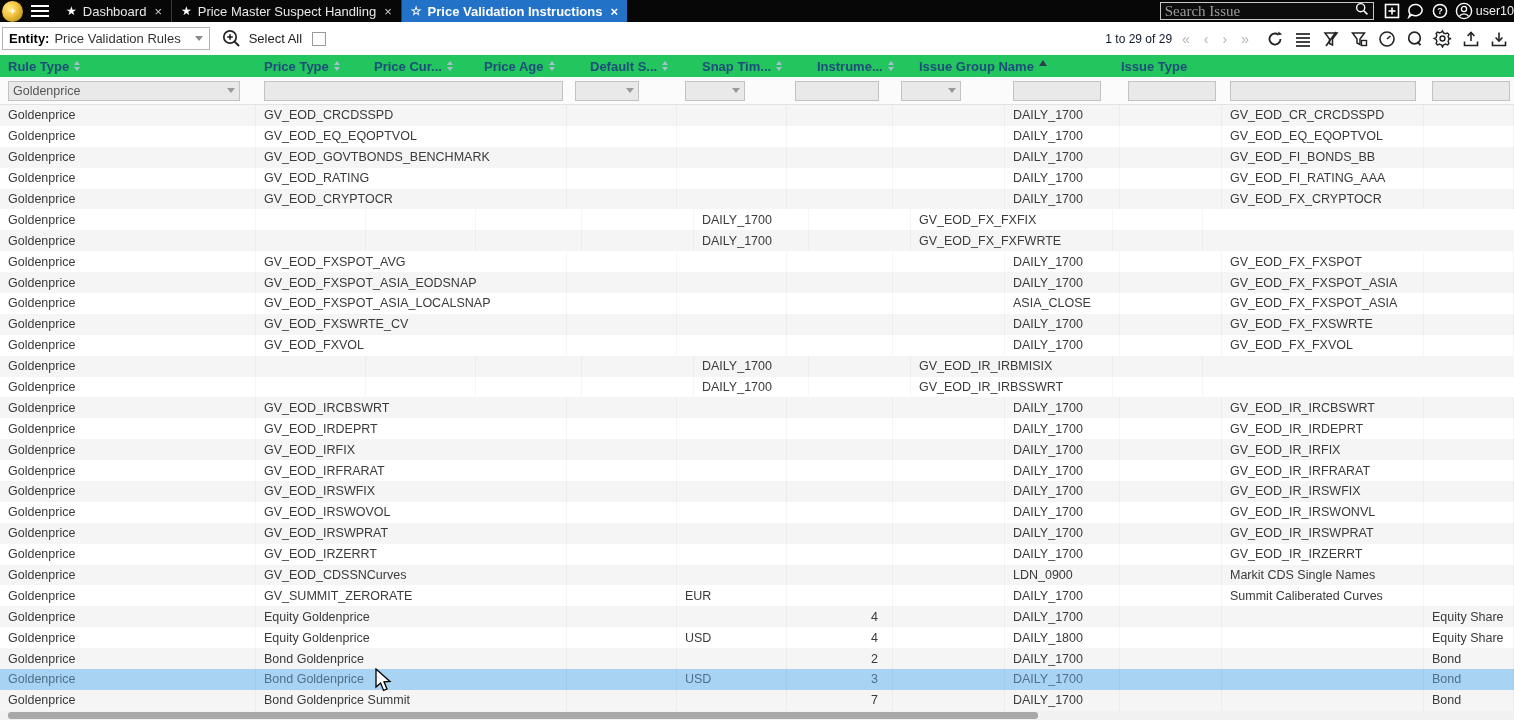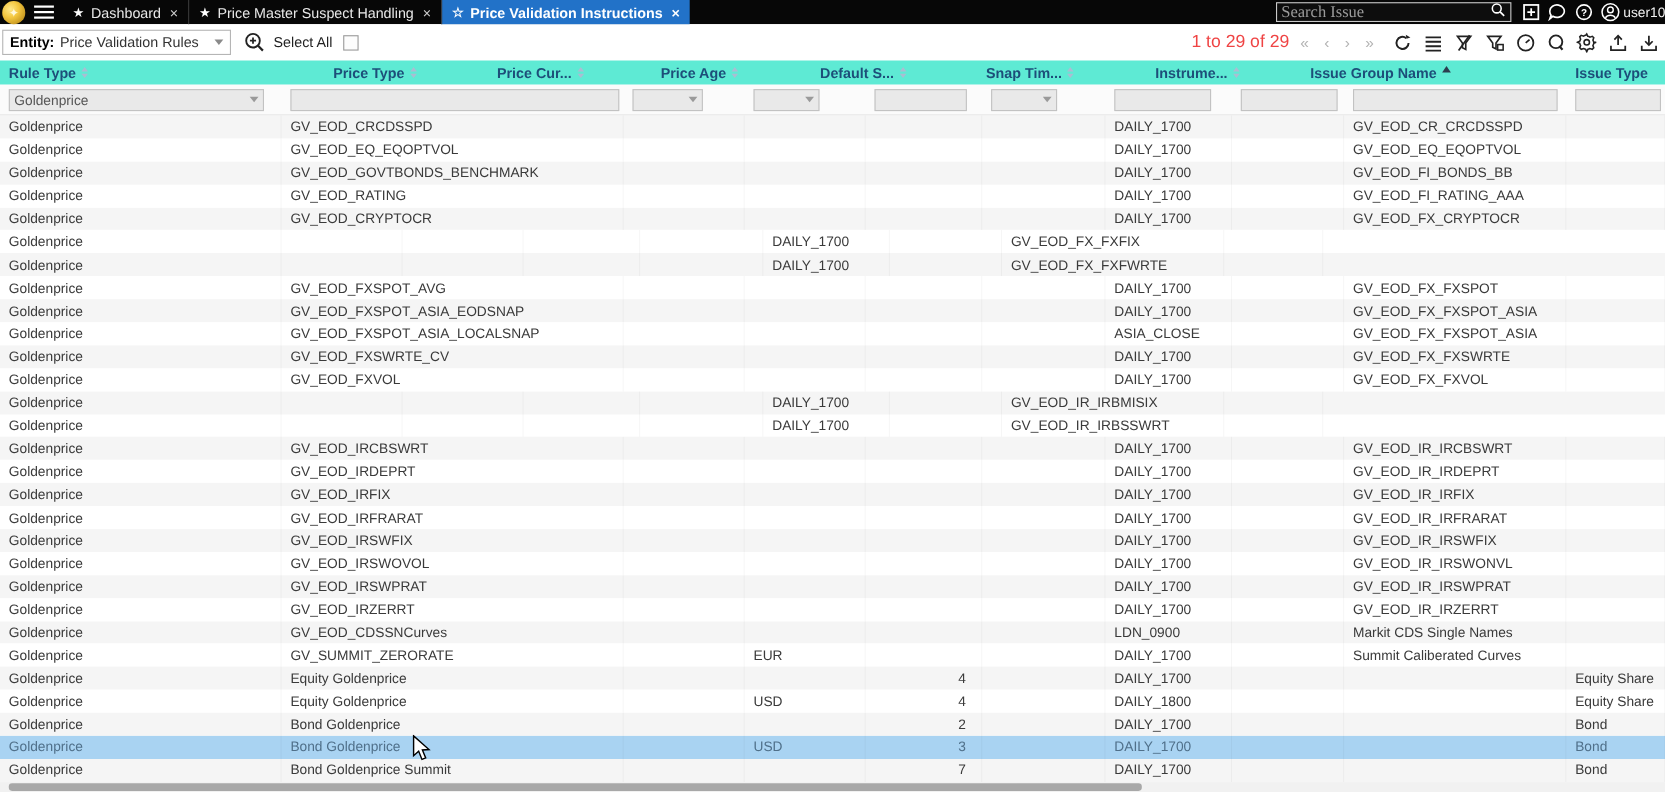--- a/index.html
+++ b/index.html
@@ -29,31 +29,31 @@
 
   
   .toolbar { height:33px; background:#fff; display:flex; align-items:center; padding:0 4px 0 2px; }
   .ddbox { display:flex; align-items:center; height:23px; border:1px solid #b5b5b5; background:#fff; padding:0 6px; margin-right:8px; font-size:13px; color:#333; cursor:pointer; }
   .ddbox b { color:#000000; margin-right:5px; }
   .chev { width:0; height:0; border-left:4px solid transparent; border-right:4px solid transparent; border-top:5px solid #8a8a8a; margin-left:14px; }
   .zoomin { margin:0 6px 0 4px; cursor:pointer; display:flex; align-items:center; }
   .selectall { font-size:13px; color:#222; margin:0 10px 0 2px; }
   .checkbox { width:14px; height:14px; border:1px solid #9a9a9a; background:#fdfdfd; cursor:pointer; }
   .toolspacer { flex:1; }
-  .pagetext { font-size:16px; color:#ef4444; margin-right:10px; white-space:nowrap; }
+  .pagetext { font-size:12px; color:#0f172a; margin-right:10px; white-space:nowrap; }
   .pager { display:flex; gap:14px; color:#b3b3b3; font-size:14px; margin-right:16px; }
   .pager span { cursor:pointer; line-height:1; }
   .iconstrip { display:flex; align-items:center; gap:9px; padding-right:2px; }
   .iconstrip .ic { width:19px; height:19px; display:flex; align-items:center; justify-content:center; cursor:pointer; }
 
   
   .grid { width:1514px; }
   .grow { display:flex; width:1514px; }
   .cell { flex:none; padding-left:8px; overflow:hidden; white-space:nowrap; display:flex; align-items:center; }
-  .ghead { height:22px; background:#5eead4;justify-content:space-between; }
+  .ghead { height:22px; background:#22c55e; }
   .ghead .cell { font-size:13px; font-weight:bold; color:#1d4e79; gap:5px; cursor:pointer; }
   .sortboth { display:inline-flex; flex-direction:column; gap:2px; }
   .sortboth i { width:0; height:0; border-left:3.5px solid transparent; border-right:3.5px solid transparent; display:block; }
   .sortboth .up { border-bottom:4px solid #a9bed2; }
   .sortboth .dn { border-top:4px solid #a9bed2; }
   .sortasc { width:0; height:0; border-left:4.5px solid transparent; border-right:4.5px solid transparent; border-bottom:6px solid #2c3e50; margin-top:-6px; }
 
   .gfilter { height:28px; background:#fbfbfb; border-bottom:1px solid #e2e2e2; }
   .gfilter .cell { align-items:center; }
   .fctrl { height:20px; background:#e9e9e9; border:1px solid #c2c2c2; display:flex; align-items:center; font-size:12.5px; color:#555; padding:0 4px; }

